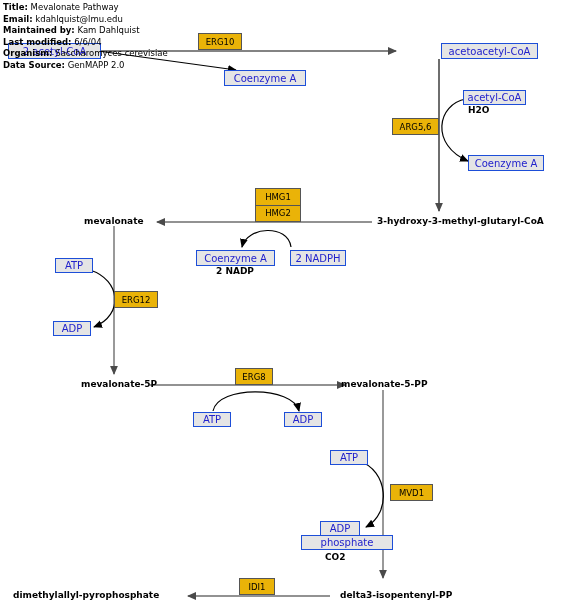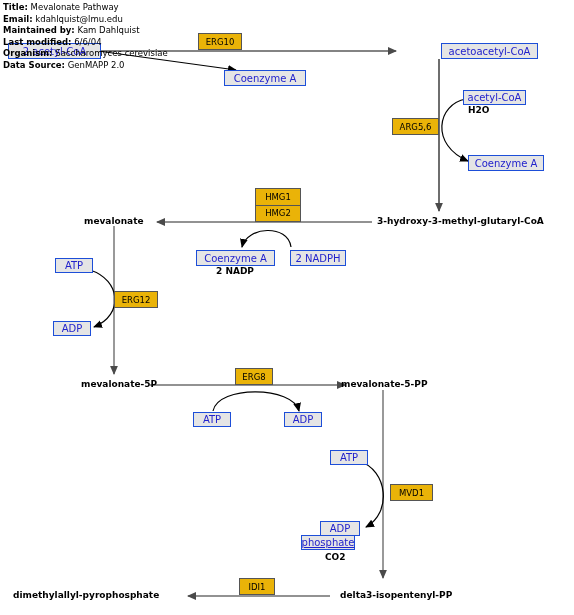--- a/index.html
+++ b/index.html
@@ -133,21 +133,21 @@
   <div class="mbox" style="left:53px;top:321px;width:38px;height:15px;">ADP</div>
 
   <div class="mbox" style="left:193px;top:412px;width:38px;height:15px;">ATP</div>
 
   <div class="mbox" style="left:284px;top:412px;width:38px;height:15px;">ADP</div>
 
   <div class="mbox" style="left:330px;top:450px;width:38px;height:15px;">ATP</div>
 
   <div class="mbox" style="left:320px;top:521px;width:40px;height:15px;">ADP</div>
 
-  <div class="mbox" style="left:301px;top:535px;width:54px;height:15px;text-decoration:underline;">phosphate</div>
+  <div class="mbox" style="left:301px;top:535px;width:92px;height:15px;">phosphate</div>
 
   <div class="gbox" style="left:198px;top:33px;width:44px;height:17px;">ERG10</div>
 
   <div class="gbox" style="left:392px;top:118px;width:47px;height:17px;">ARG5,6</div>
 
   <div class="gbox stack" style="left:255px;top:188px;width:46px;height:34px;">
     <div class="cell">HMG1</div>
     <div class="cell">HMG2</div>
   </div>
 

